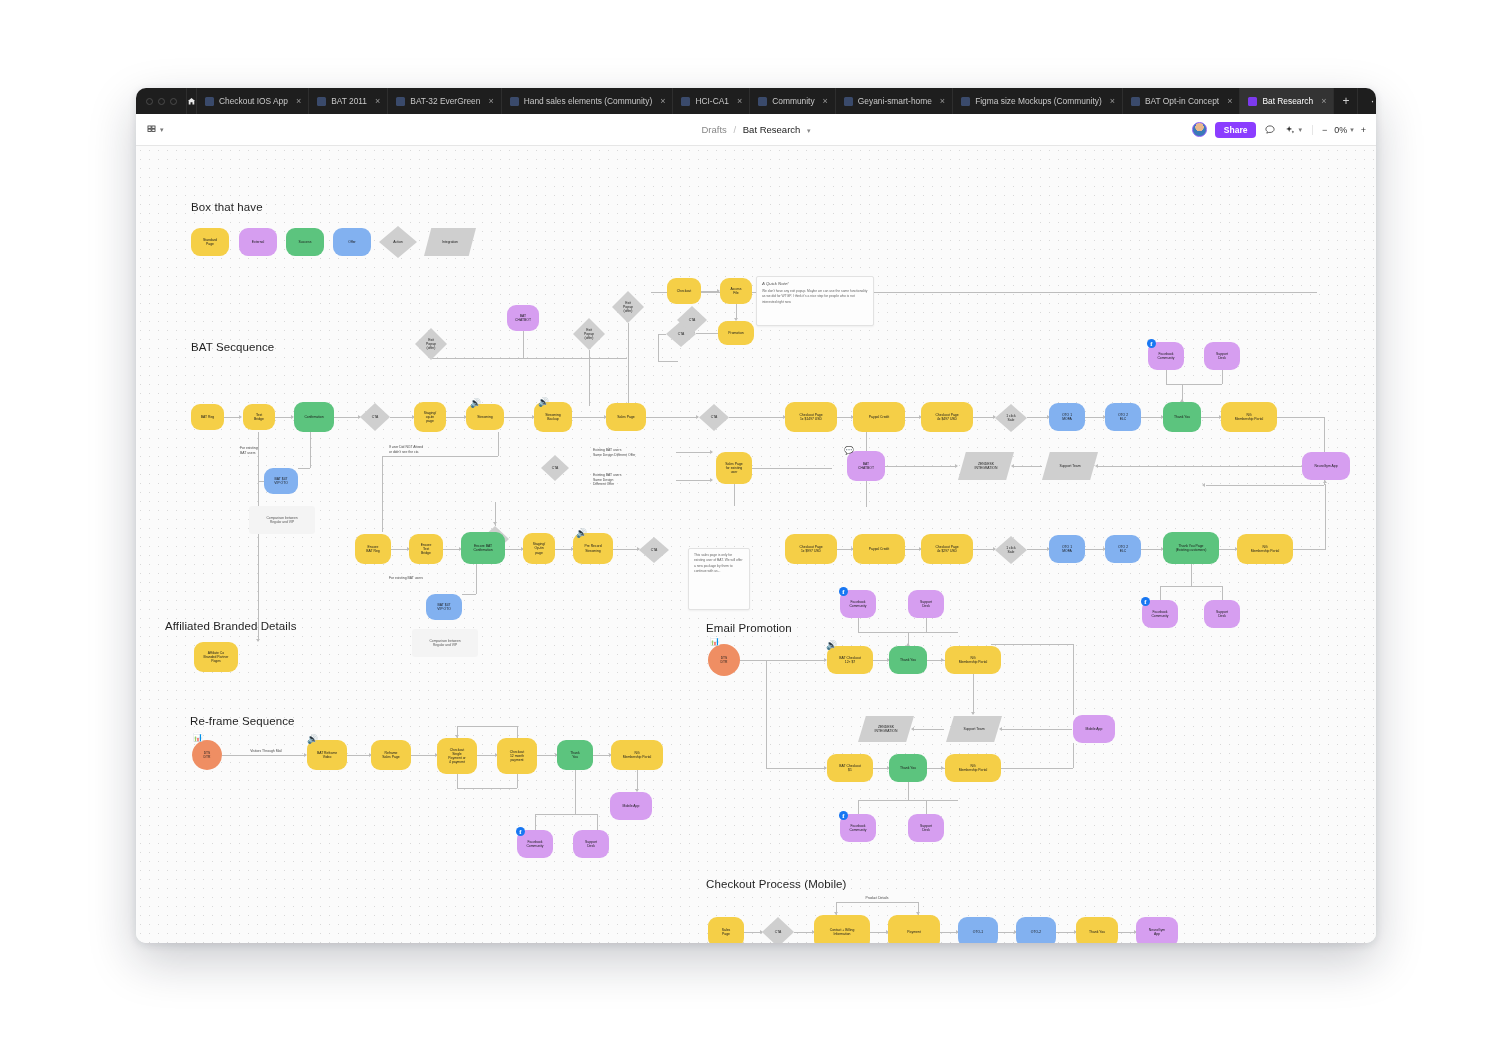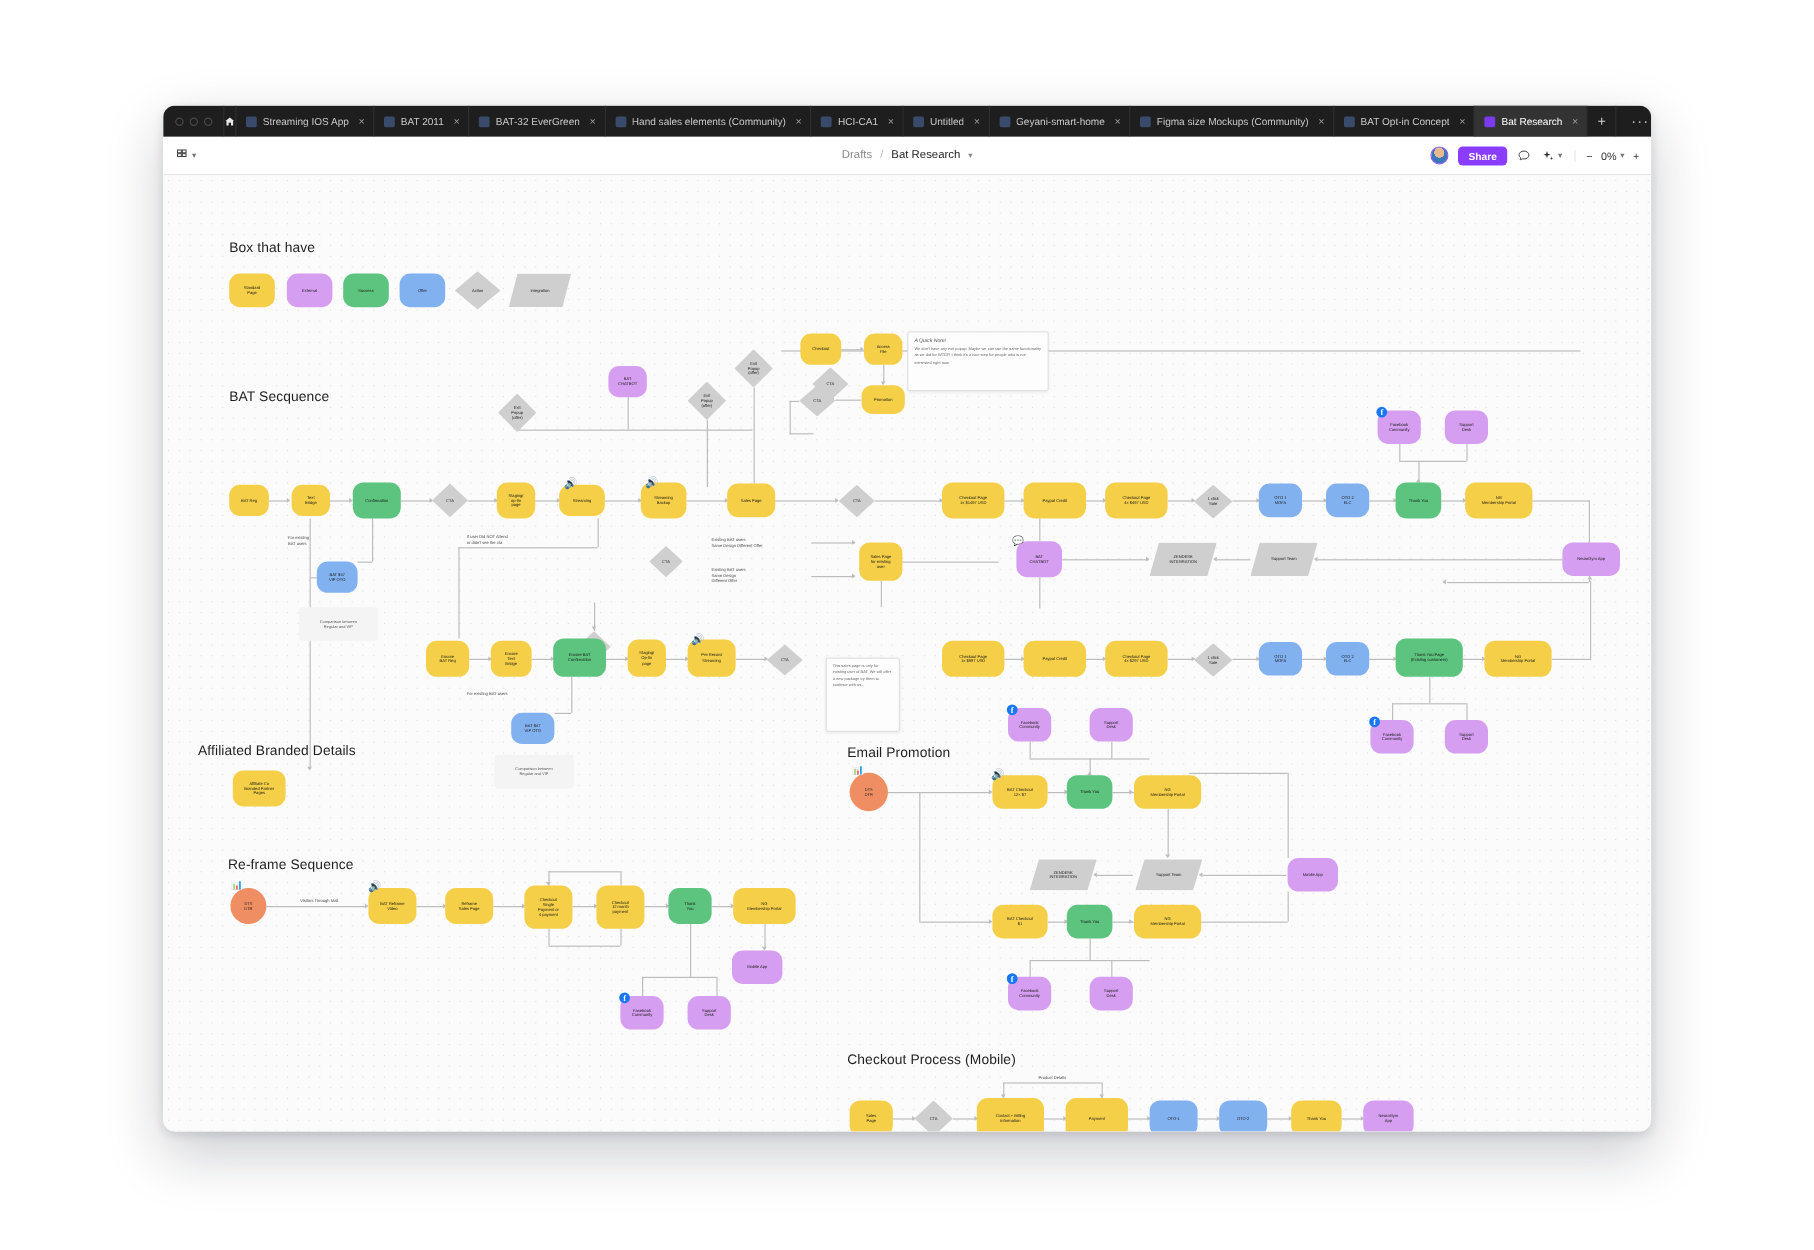--- a/index.html
+++ b/index.html
@@ -167,21 +167,21 @@
       <span class="dot"></span>
     </div>
     <div class="tb-home">
       <svg width="9" height="9" viewBox="0 0 12 12">
           <path d="M6 1.2 1.2 5.2h1.1V10h2.4V7h2.6v3h2.4V5.2h1.1z" fill="#e8e8e8"></path>
         </svg>
     </div>
     <div id="tabs-host" style="display:flex;">
         <div class="tab">
           <span class="fico"></span>
-          <span class="tab-label">Streaming IOS App</span>
+          <span class="tab-label">Checkout IOS App</span>
           <span class="x">×</span>
         </div>
         <div class="tab">
           <span class="fico"></span>
           <span class="tab-label">BAT 2011</span>
           <span class="x">×</span>
         </div>
         <div class="tab">
           <span class="fico"></span>
           <span class="tab-label">BAT-32 EverGreen</span>
@@ -192,21 +192,21 @@
           <span class="tab-label">Hand sales elements (Community)</span>
           <span class="x">×</span>
         </div>
         <div class="tab">
           <span class="fico"></span>
           <span class="tab-label">HCI-CA1</span>
           <span class="x">×</span>
         </div>
         <div class="tab">
           <span class="fico"></span>
-          <span class="tab-label">Untitled</span>
+          <span class="tab-label">Community</span>
           <span class="x">×</span>
         </div>
         <div class="tab">
           <span class="fico"></span>
           <span class="tab-label">Geyani-smart-home</span>
           <span class="x">×</span>
         </div>
         <div class="tab">
           <span class="fico"></span>
           <span class="tab-label">Figma size Mockups (Community)</span>
@@ -272,21 +272,21 @@
           <span class="caret">▾</span>
         </span>
         <span>+</span>
       </div>
     </div>
   </div>
 
   <div class="canvas">
 
     <div class="sec-title" style="left:55px;top:55px;">Box that have</div>
-    <div class="sec-title" style="left:55px;top:179px;">BAT Secquence</div>
+    <div class="sec-title" style="left:55px;top:195px;">BAT Secquence</div>
     <div class="sec-title" style="left:29px;top:474px;">Affiliated Branded Details</div>
     <div class="sec-title" style="left:54px;top:569px;">Re-frame Sequence</div>
     <div class="sec-title" style="left:570px;top:476px;">Email Promotion</div>
     <div class="sec-title" style="left:570px;top:732px;">Checkout Process (Mobile)</div>
 
     <div class="node n-rect yellow" style="left: 55px; top: 82px; width: 38px; height: 28px; white-space: pre-line;">Standard
 Page</div>
     <div class="node n-rect purple" style="left: 103px; top: 82px; width: 38px; height: 28px; white-space: pre-line;">External</div>
     <div class="node n-rect green" style="left: 150px; top: 82px; width: 38px; height: 28px; white-space: pre-line;">Success</div>
     <div class="node n-rect blue" style="left: 197px; top: 82px; width: 38px; height: 28px; white-space: pre-line;">Offer</div>

